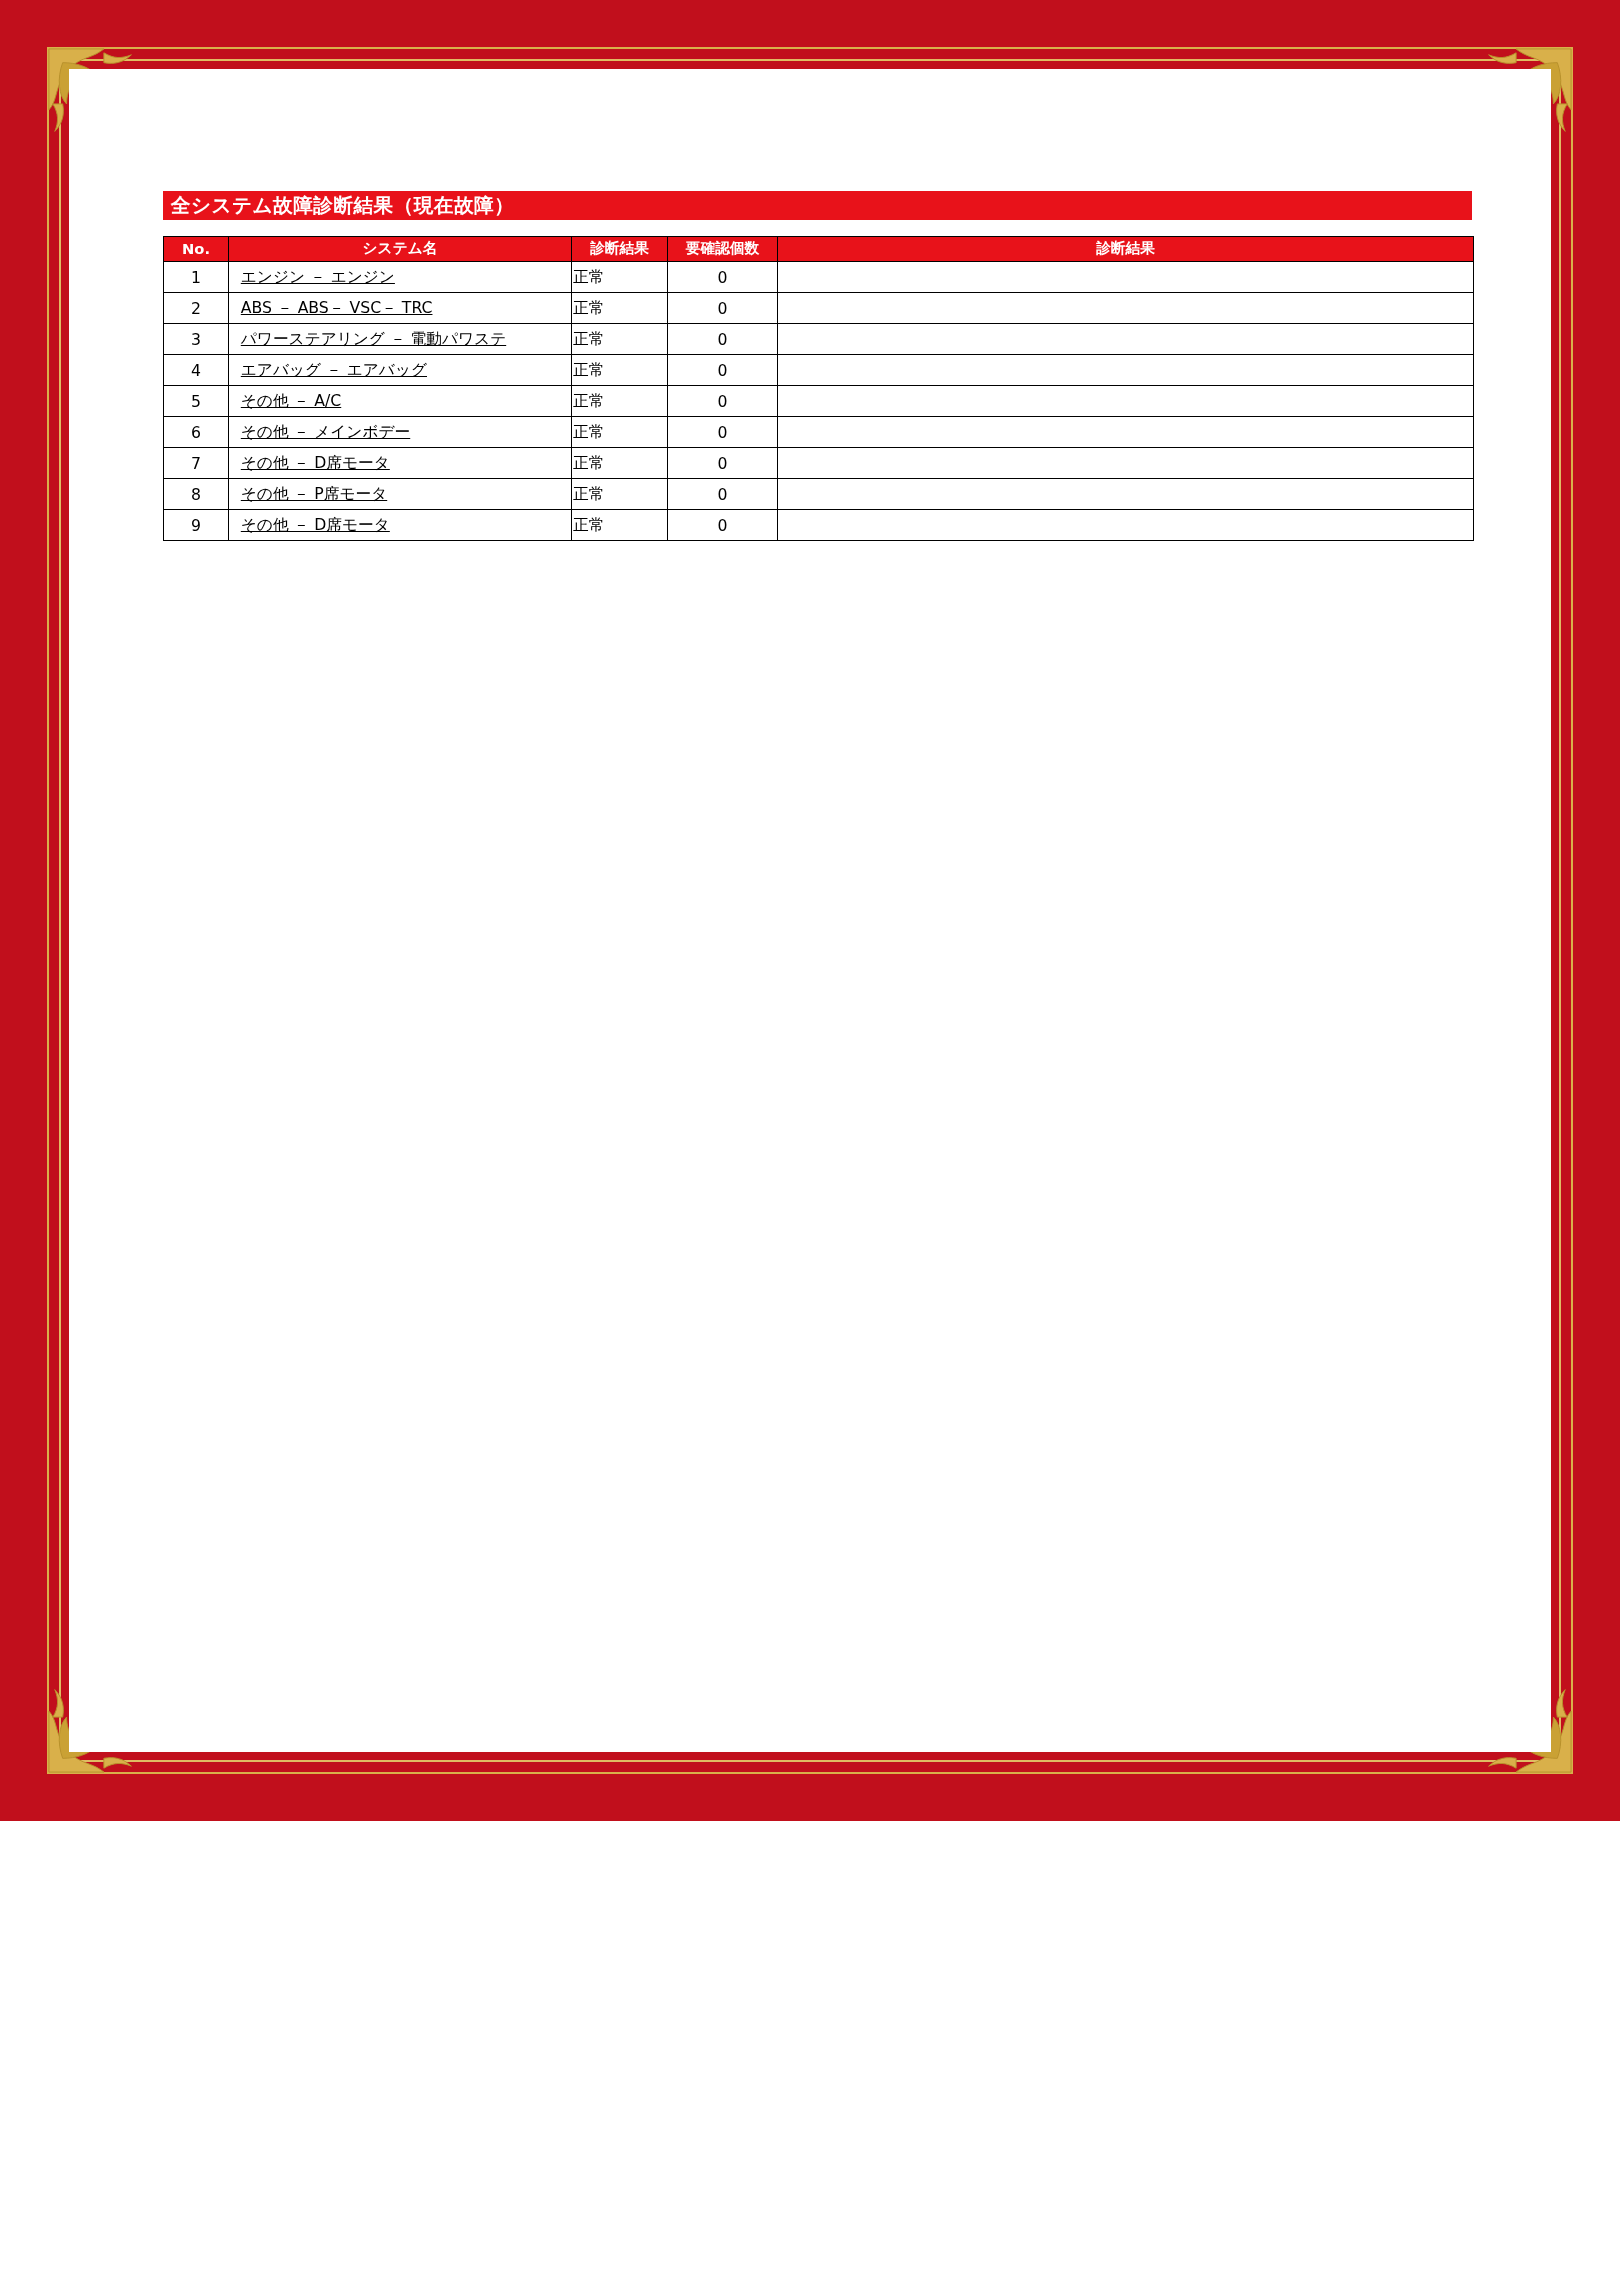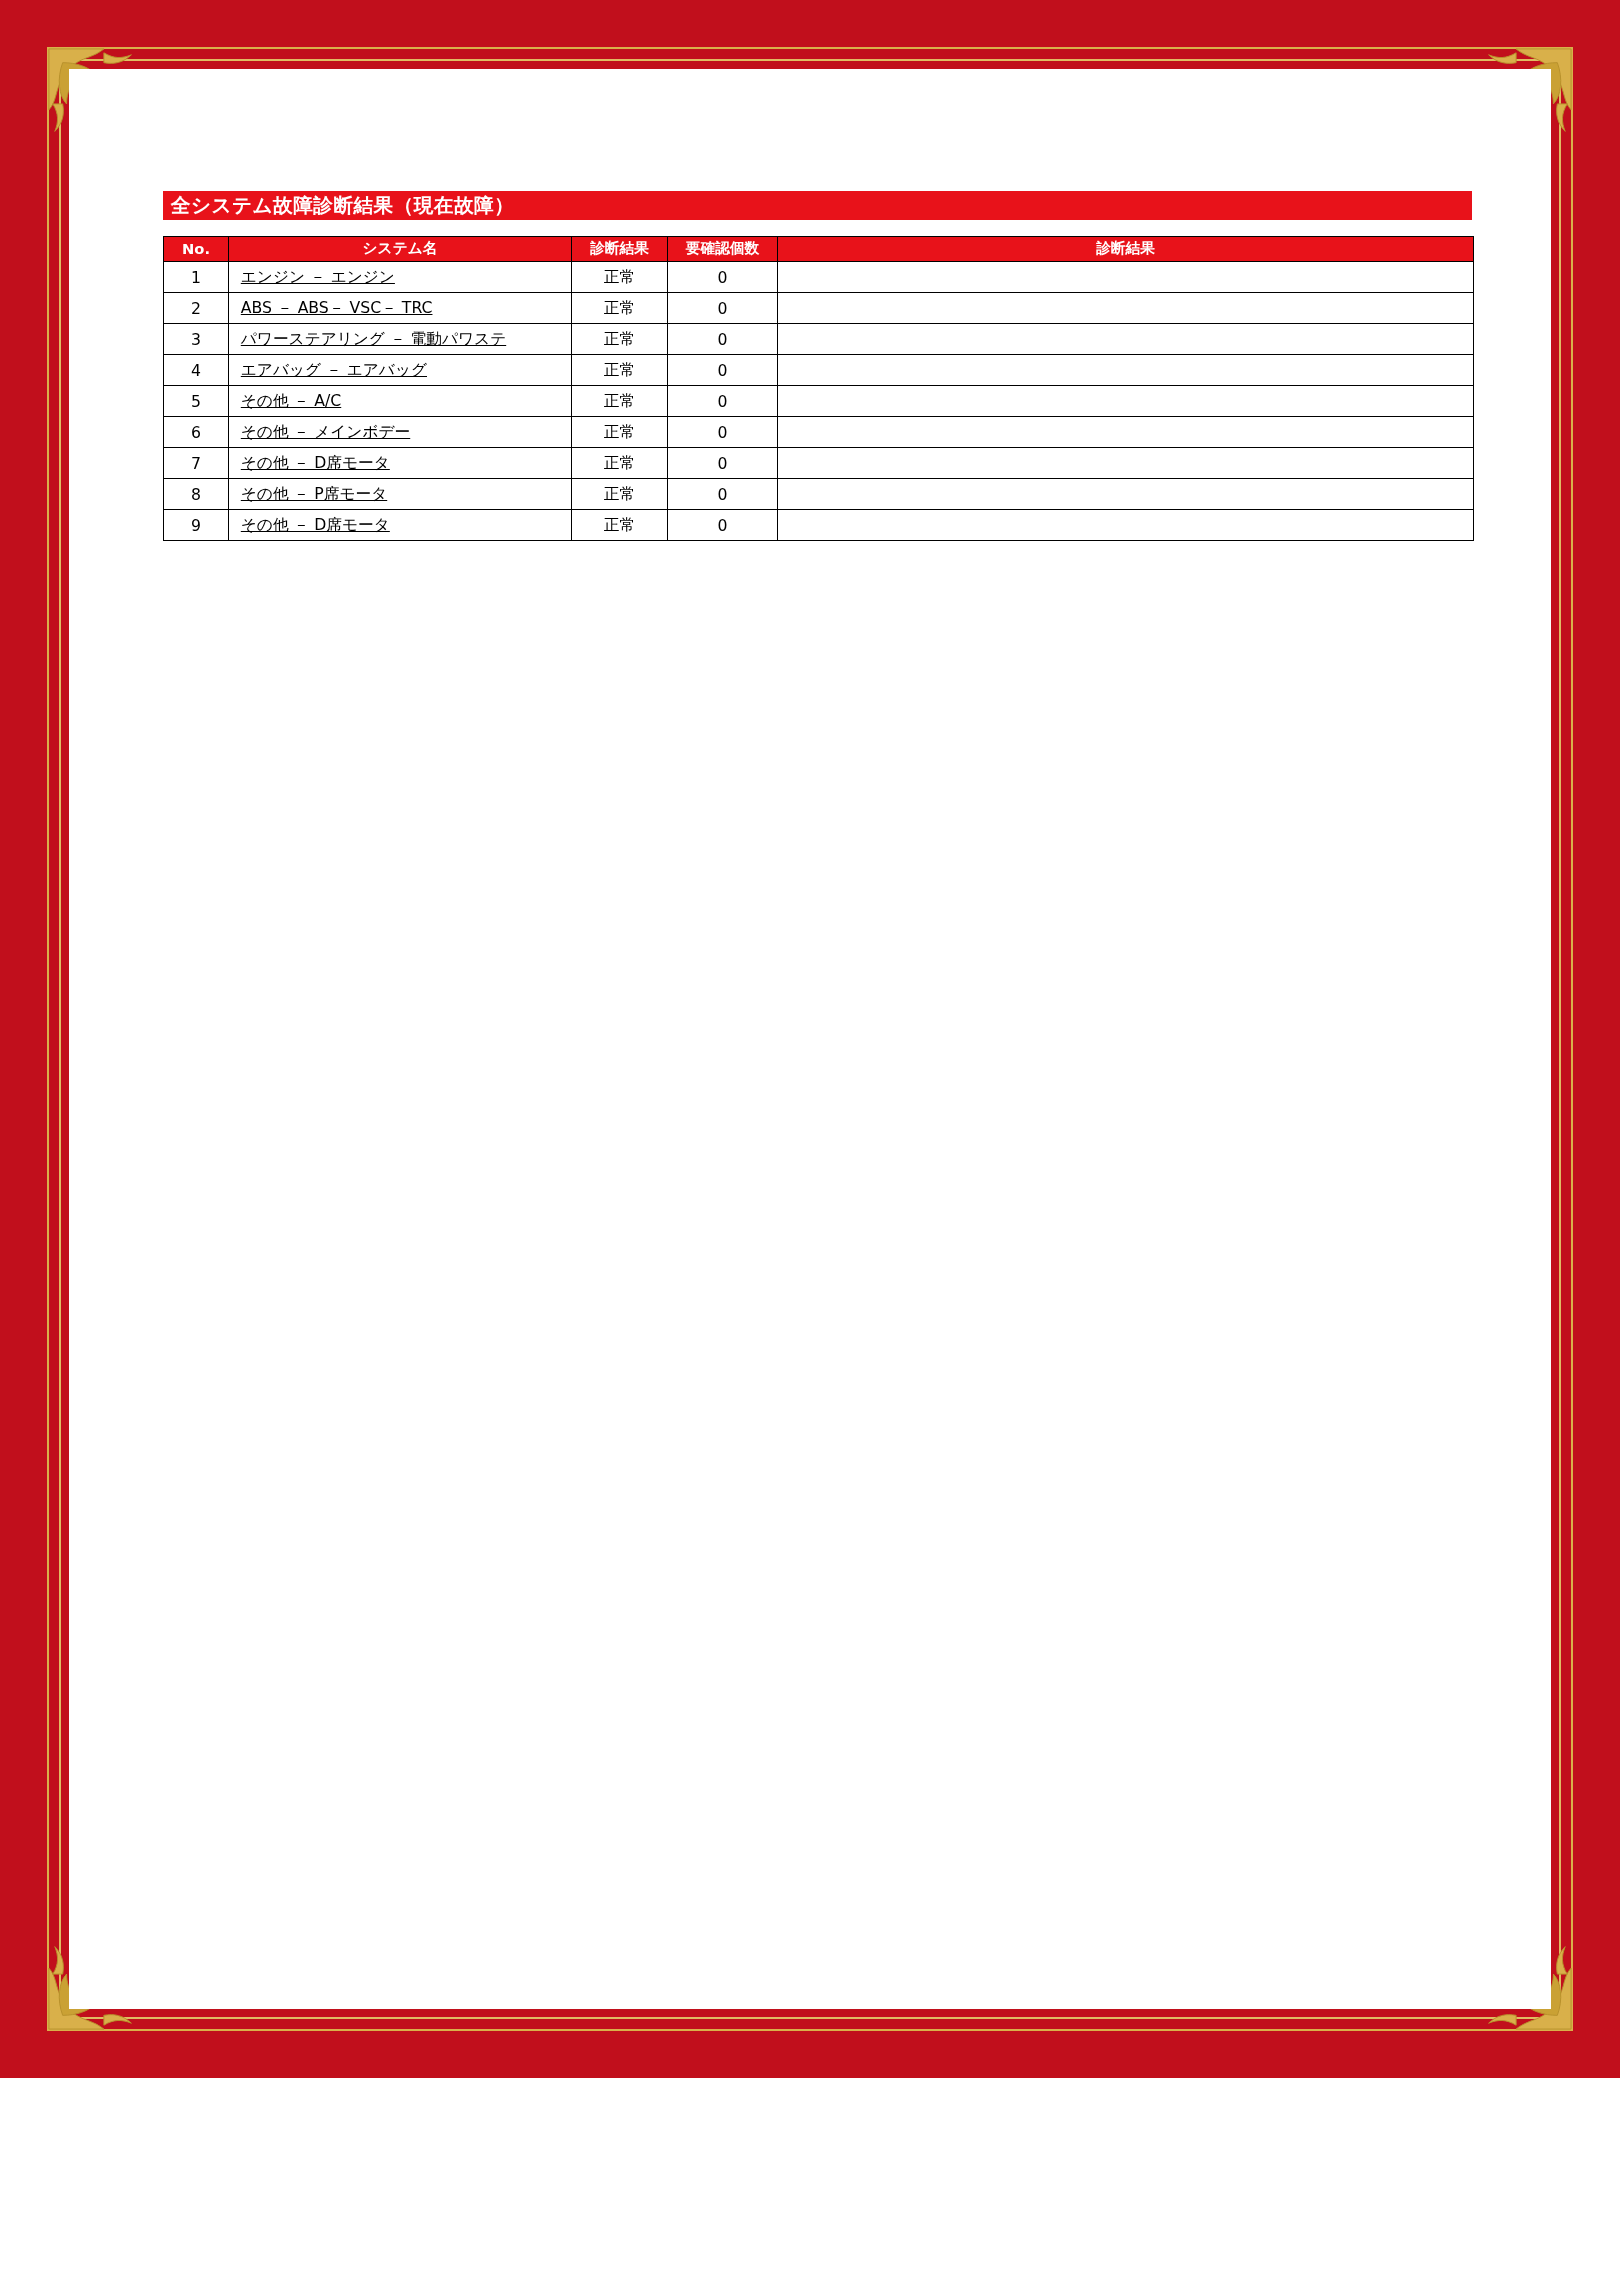--- a/index.html
+++ b/index.html
@@ -11,21 +11,21 @@
     width: 1620px;
     height: 2293px;
     font-family: "DejaVu Sans", "Liberation Sans", sans-serif;
     overflow: hidden;
   }
 
   
   .page {
     position: relative;
     width: 1620px;
-    height: 2078px;
+    height: 1821px;
     background: #c10f1c;
     box-sizing: border-box;
   }
   .frame-gold-outer {
     position: absolute;
     left: 47px;
     top: 47px;
     right: 47px;
     bottom: 47px;
     border: 2.9px solid #d9b04a;
@@ -105,21 +105,21 @@
     height: 25.5px;
   }
   .col-no    { width: 65px; }
   .col-sys   { width: 343px; }
   .col-res   { width: 96px; }
   .col-cnt   { width: 110px; }
   .col-place { width: 696px; }
 
   td.cell-no    { text-align: center; font-size: 15.7px; }
   td.cell-sys   { text-align: left; padding-left: 11.8px; font-size: 15.7px; text-decoration: underline; }
-  td.cell-res   { text-align: center; font-size: 15.7px; }
+  td.cell-res   { font-size: 15.7px; }
   td.cell-cnt   { text-align: center; font-size: 15.7px; }
   td.cell-place { text-align: left; padding-left: 7.8px; }
 </style>
 </head>
 <body>
 
 <div class="page">
 
   <div class="frame-gold-outer"></div>
   <div class="frame-gold-inner"></div>

